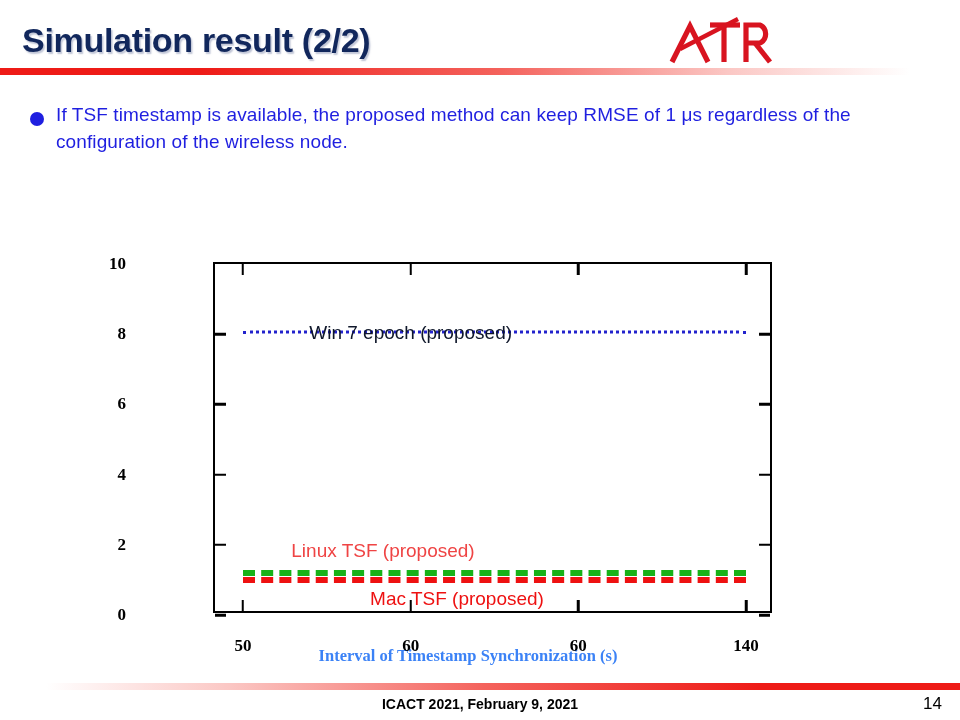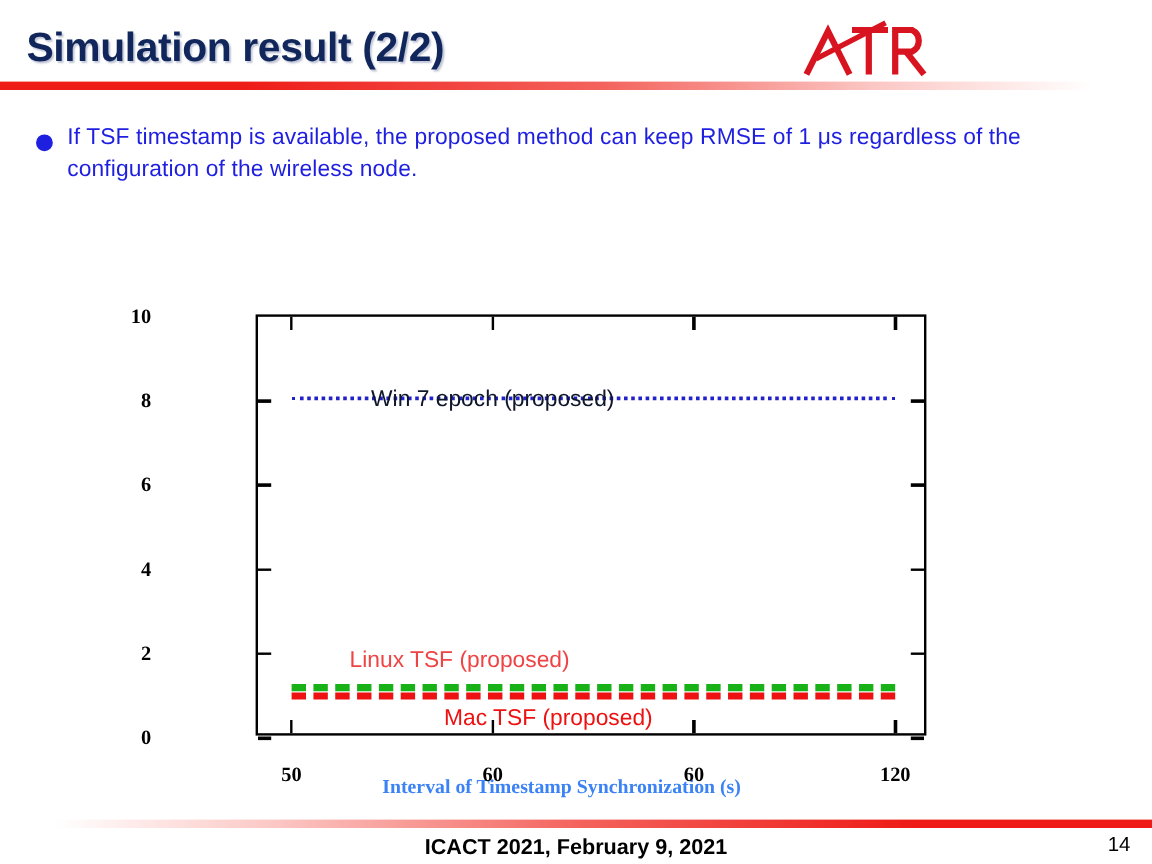--- a/index.html
+++ b/index.html
@@ -164,21 +164,21 @@
     position: absolute;
     left: 46px; top: 683px;
     width: 914px; height: 7px;
     background: linear-gradient(to right, #ffffff 0%, #fbc7c4 20%, #f4625c 48%, #ee1b17 78%, #ee1b17 100%);
   }
   #footer-center {
     position: absolute;
     left: 0; top: 696px;
     width: 960px;
     text-align: center;
-    font-size: 18px;
+    font-size: 14px;
     font-weight: bold;
     color: #000000;
   }
   #page-number {
     position: absolute;
     right: 18px; top: 694px;
     font-size: 17px;
     color: #000000;
   }
 </style>
@@ -251,21 +251,21 @@
       <div class="xtick-mark" style="left:195.65px"></div>
       <div class="xtick-mark top" style="left:195.65px"></div>
       <div class="xtick-label" style="left:195.65px">60</div>
 
       <div class="xtick-mark" style="left:363.35px"></div>
       <div class="xtick-mark top" style="left:363.35px"></div>
       <div class="xtick-label" style="left:363.35px">60</div>
 
       <div class="xtick-mark" style="left:531.05px"></div>
       <div class="xtick-mark top" style="left:531.05px"></div>
-      <div class="xtick-label" style="left:531.05px">120</div>
+      <div class="xtick-label" style="left:531.05px">140</div>
 
       <div class="series-line win7" style="left:27.95px; width:503.1px; top:68.4px"></div>
 
       <div class="series-line linux" style="left:27.95px; width:503.1px; top:308.9px"></div>
 
       <div class="series-line mac" style="left:27.95px; width:503.1px; top:315.9px"></div>
 
       <div class="series-annotation" style="left:195.65px; top:30px; color:#0f172a;margin-top:28px;">Win 7 epoch (proposed)</div>
       <div class="series-annotation" style="left:168px; top:276px; color:#ef4444;">Linux TSF (proposed)</div>
       <div class="series-annotation" style="left:230px; top:324px; color:#ee1111;margin-left:12px;">Mac TSF (proposed)</div>

